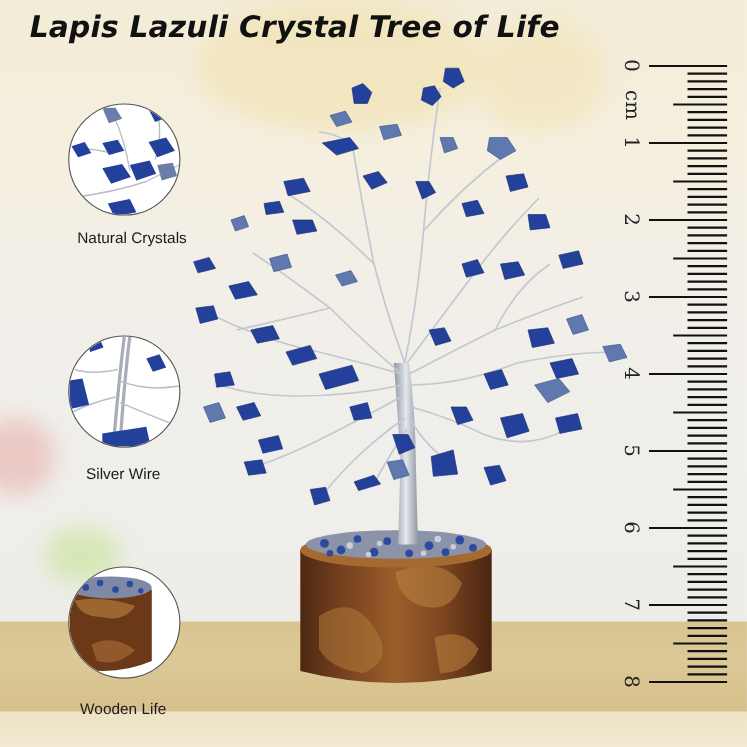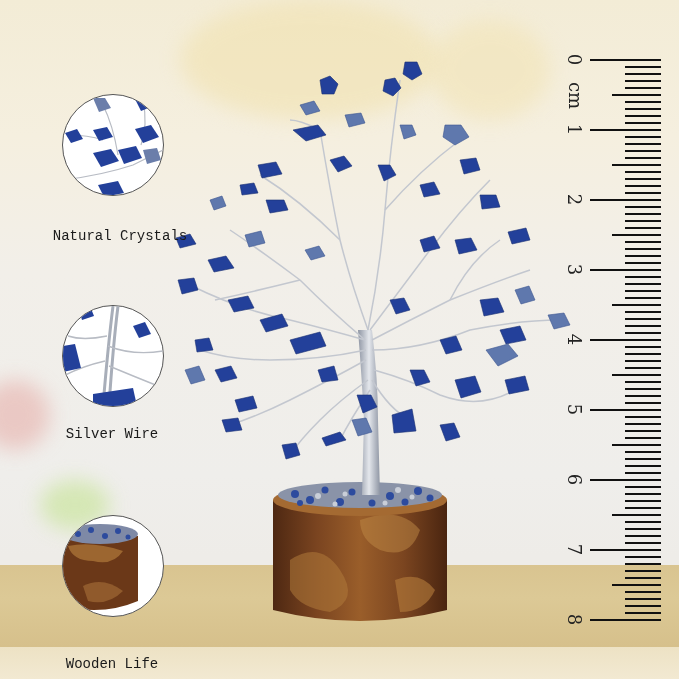--- a/index.html
+++ b/index.html
@@ -9,40 +9,41 @@
   .bokeh { position: absolute; border-radius: 50%; filter: blur(10px); }
   .table-top { position: absolute; left: 0; top: 565px; width: 679px; height: 82px;
     background: linear-gradient(180deg, #d9c490 0%, #dcc996 40%, #d6c08b 100%); }
   .table-front { position: absolute; left: 0; top: 647px; width: 679px; height: 32px;
     background: linear-gradient(180deg, #ede2c4 0%, #f2e9d2 100%); }
   .title { position: absolute; left: 27px; top: 10px; font-family: "DejaVu Sans", sans-serif;
     font-weight: bold; font-style: italic; font-size: 27px; color: #111; letter-spacing: 0.2px; white-space: nowrap; }
   .feature { position: absolute; }
   .feature .circle { position: absolute; width: 100px; height: 100px; border-radius: 50%; border: 1px solid #555;
     background: #ffffff; overflow: hidden; }
-  .feature .label { position: absolute; font-family: Liberation Mono, monospace; font-size: 14px; color: #1a1a1a;
-    white-space: nowrap; text-align: center; width: 180px; margin-top: 20px; }
+  .feature .label { position: absolute; font-family: Liberation Sans, sans-serif; font-size: 14px; color: #1a1a1a;
+    white-space: nowrap; text-align: center; width: 180px; }
   .ruler { position: absolute; left: 560px; top: 40px; width: 110px; height: 600px; }
   .ruler-label { position: absolute; font-family: "DejaVu Serif", serif; font-size: 18px; color: #222;
     transform: rotate(90deg); transform-origin: center center; width: 24px; text-align: center; }
   svg { display: block; }
 </style>
 </head>
 <body>
 
 <div class="stage">
 
   <div class="bokeh" style="left:-20px;top:380px;width:70px;height:70px;background:#e8b9b4;opacity:.7;"></div>
   <div class="bokeh" style="left:40px;top:480px;width:70px;height:50px;background:#cfe6a8;opacity:.8;"></div>
   <div class="bokeh" style="left:180px;top:0px;width:260px;height:120px;background:#f1e2b0;opacity:.6;"></div>
   <div class="bokeh" style="left:430px;top:20px;width:120px;height:100px;background:#f2e4b6;opacity:.6;"></div>
 
   <div class="table-top"></div>
   <div class="table-front"></div>
 
+  <div class="title">Lapis Lazuli Crystal Tree of Life</div>
 
   <svg style="position:absolute;left:0;top:0;" width="679" height="679" viewBox="0 0 679 679">
     <defs>
       <linearGradient id="woodGrad" x1="0" x2="1" y1="0" y2="0">
         <stop offset="0" stop-color="#4e2812"></stop>
         <stop offset="0.25" stop-color="#7a4420"></stop>
         <stop offset="0.5" stop-color="#9a5e2a"></stop>
         <stop offset="0.75" stop-color="#7b4520"></stop>
         <stop offset="1" stop-color="#4a2510"></stop>
       </linearGradient>
@@ -205,21 +206,21 @@
           <path d="M44 30 Q20 35 5 30"></path>
         </g>
         <g fill="#23409a">
           <path d="M0 40 l12 -2 l6 24 l-18 4 z"></path>
           <path d="M70 20 l12 -4 l6 12 l-12 4 z"></path>
           <path d="M30 88 l40 -6 l4 18 l-44 0 z"></path>
           <path d="M15 0 l12 0 l4 10 l-12 4 z"></path>
         </g>
       </svg>
     </div>
-    <div class="label" style="left:22px;top:406px;">Silver Wire</div>
+    <div class="label" style="left:22px;top:422px;">Silver Wire</div>
   </div>
 
   <div class="feature" style="left:0;top:0;">
     <div class="circle" style="left:62px;top:515px;">
       <svg width="100" height="100" viewBox="0 0 100 100">
         <path d="M0 20 L75 20 L75 85 Q40 100 0 90 Z" fill="#6b3818"></path>
         <path d="M5 30 Q30 25 60 35 Q50 50 30 45 Q10 45 5 30 Z" fill="#b07a3a" opacity=".7"></path>
         <path d="M20 70 Q40 60 60 75 Q45 90 25 85 Z" fill="#a9713a" opacity=".6"></path>
         <ellipse cx="37" cy="18" rx="38" ry="10" fill="#7e89a6"></ellipse>
         <g fill="#2d4b9e">

